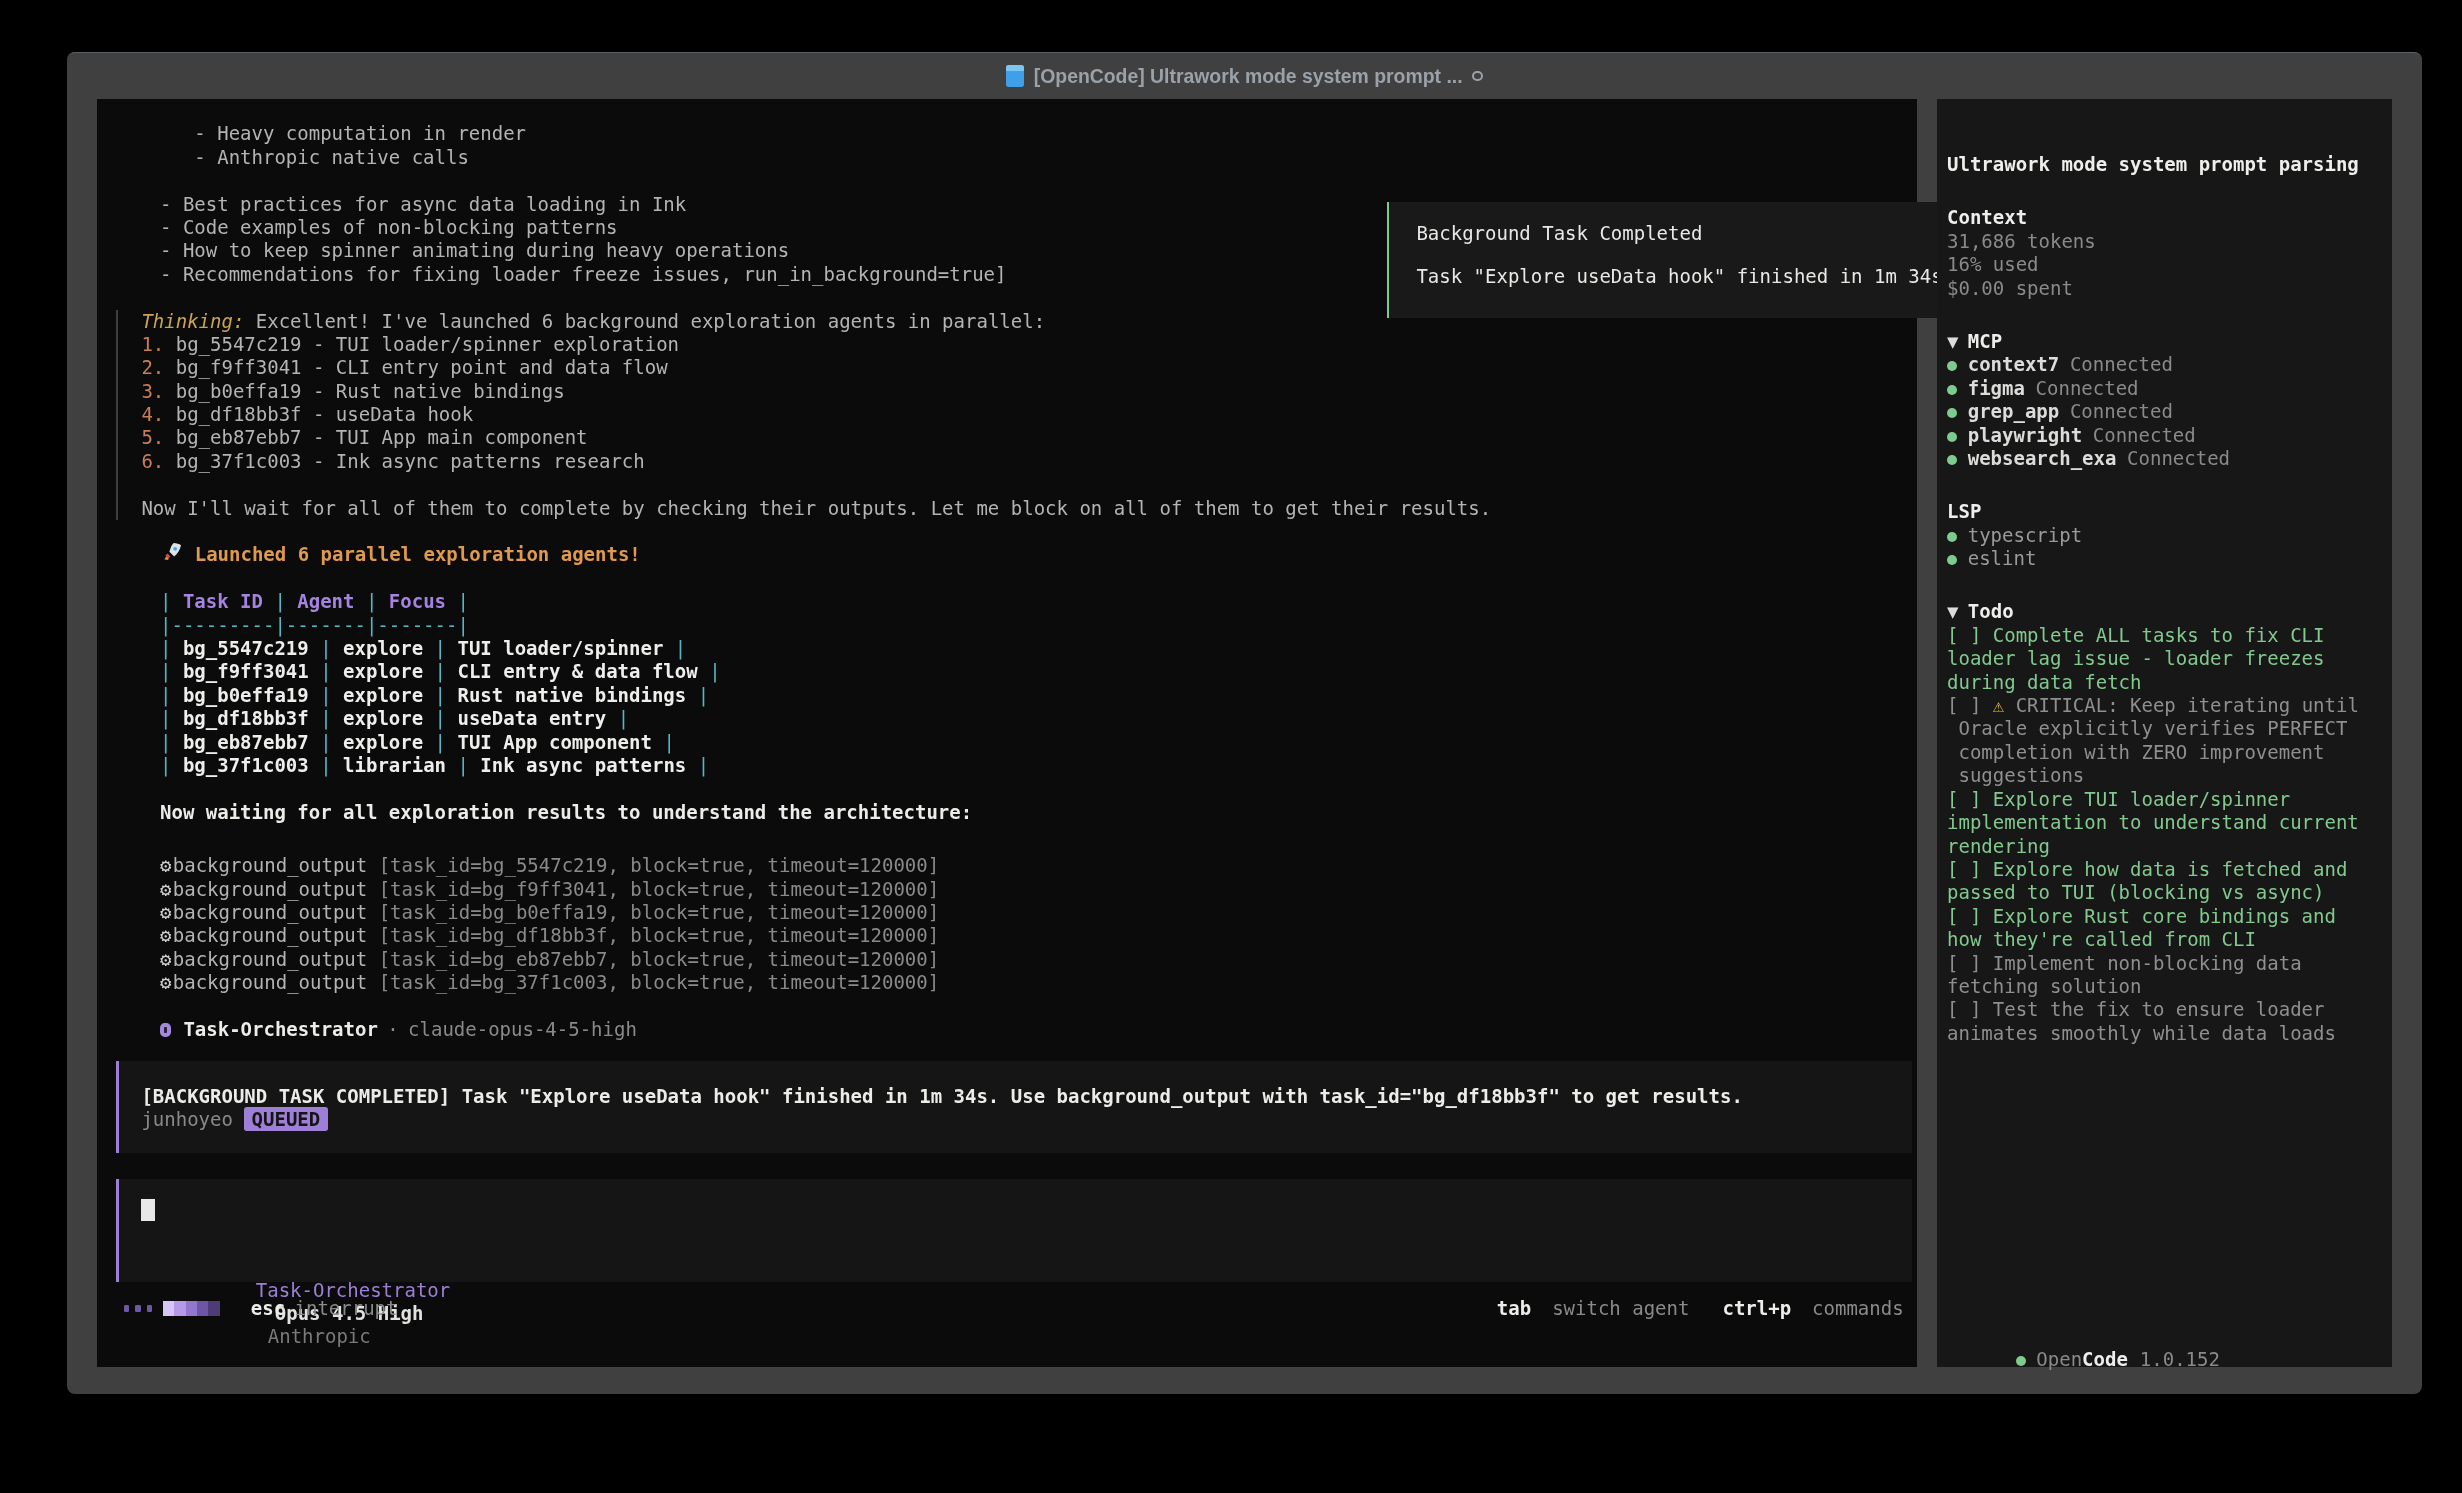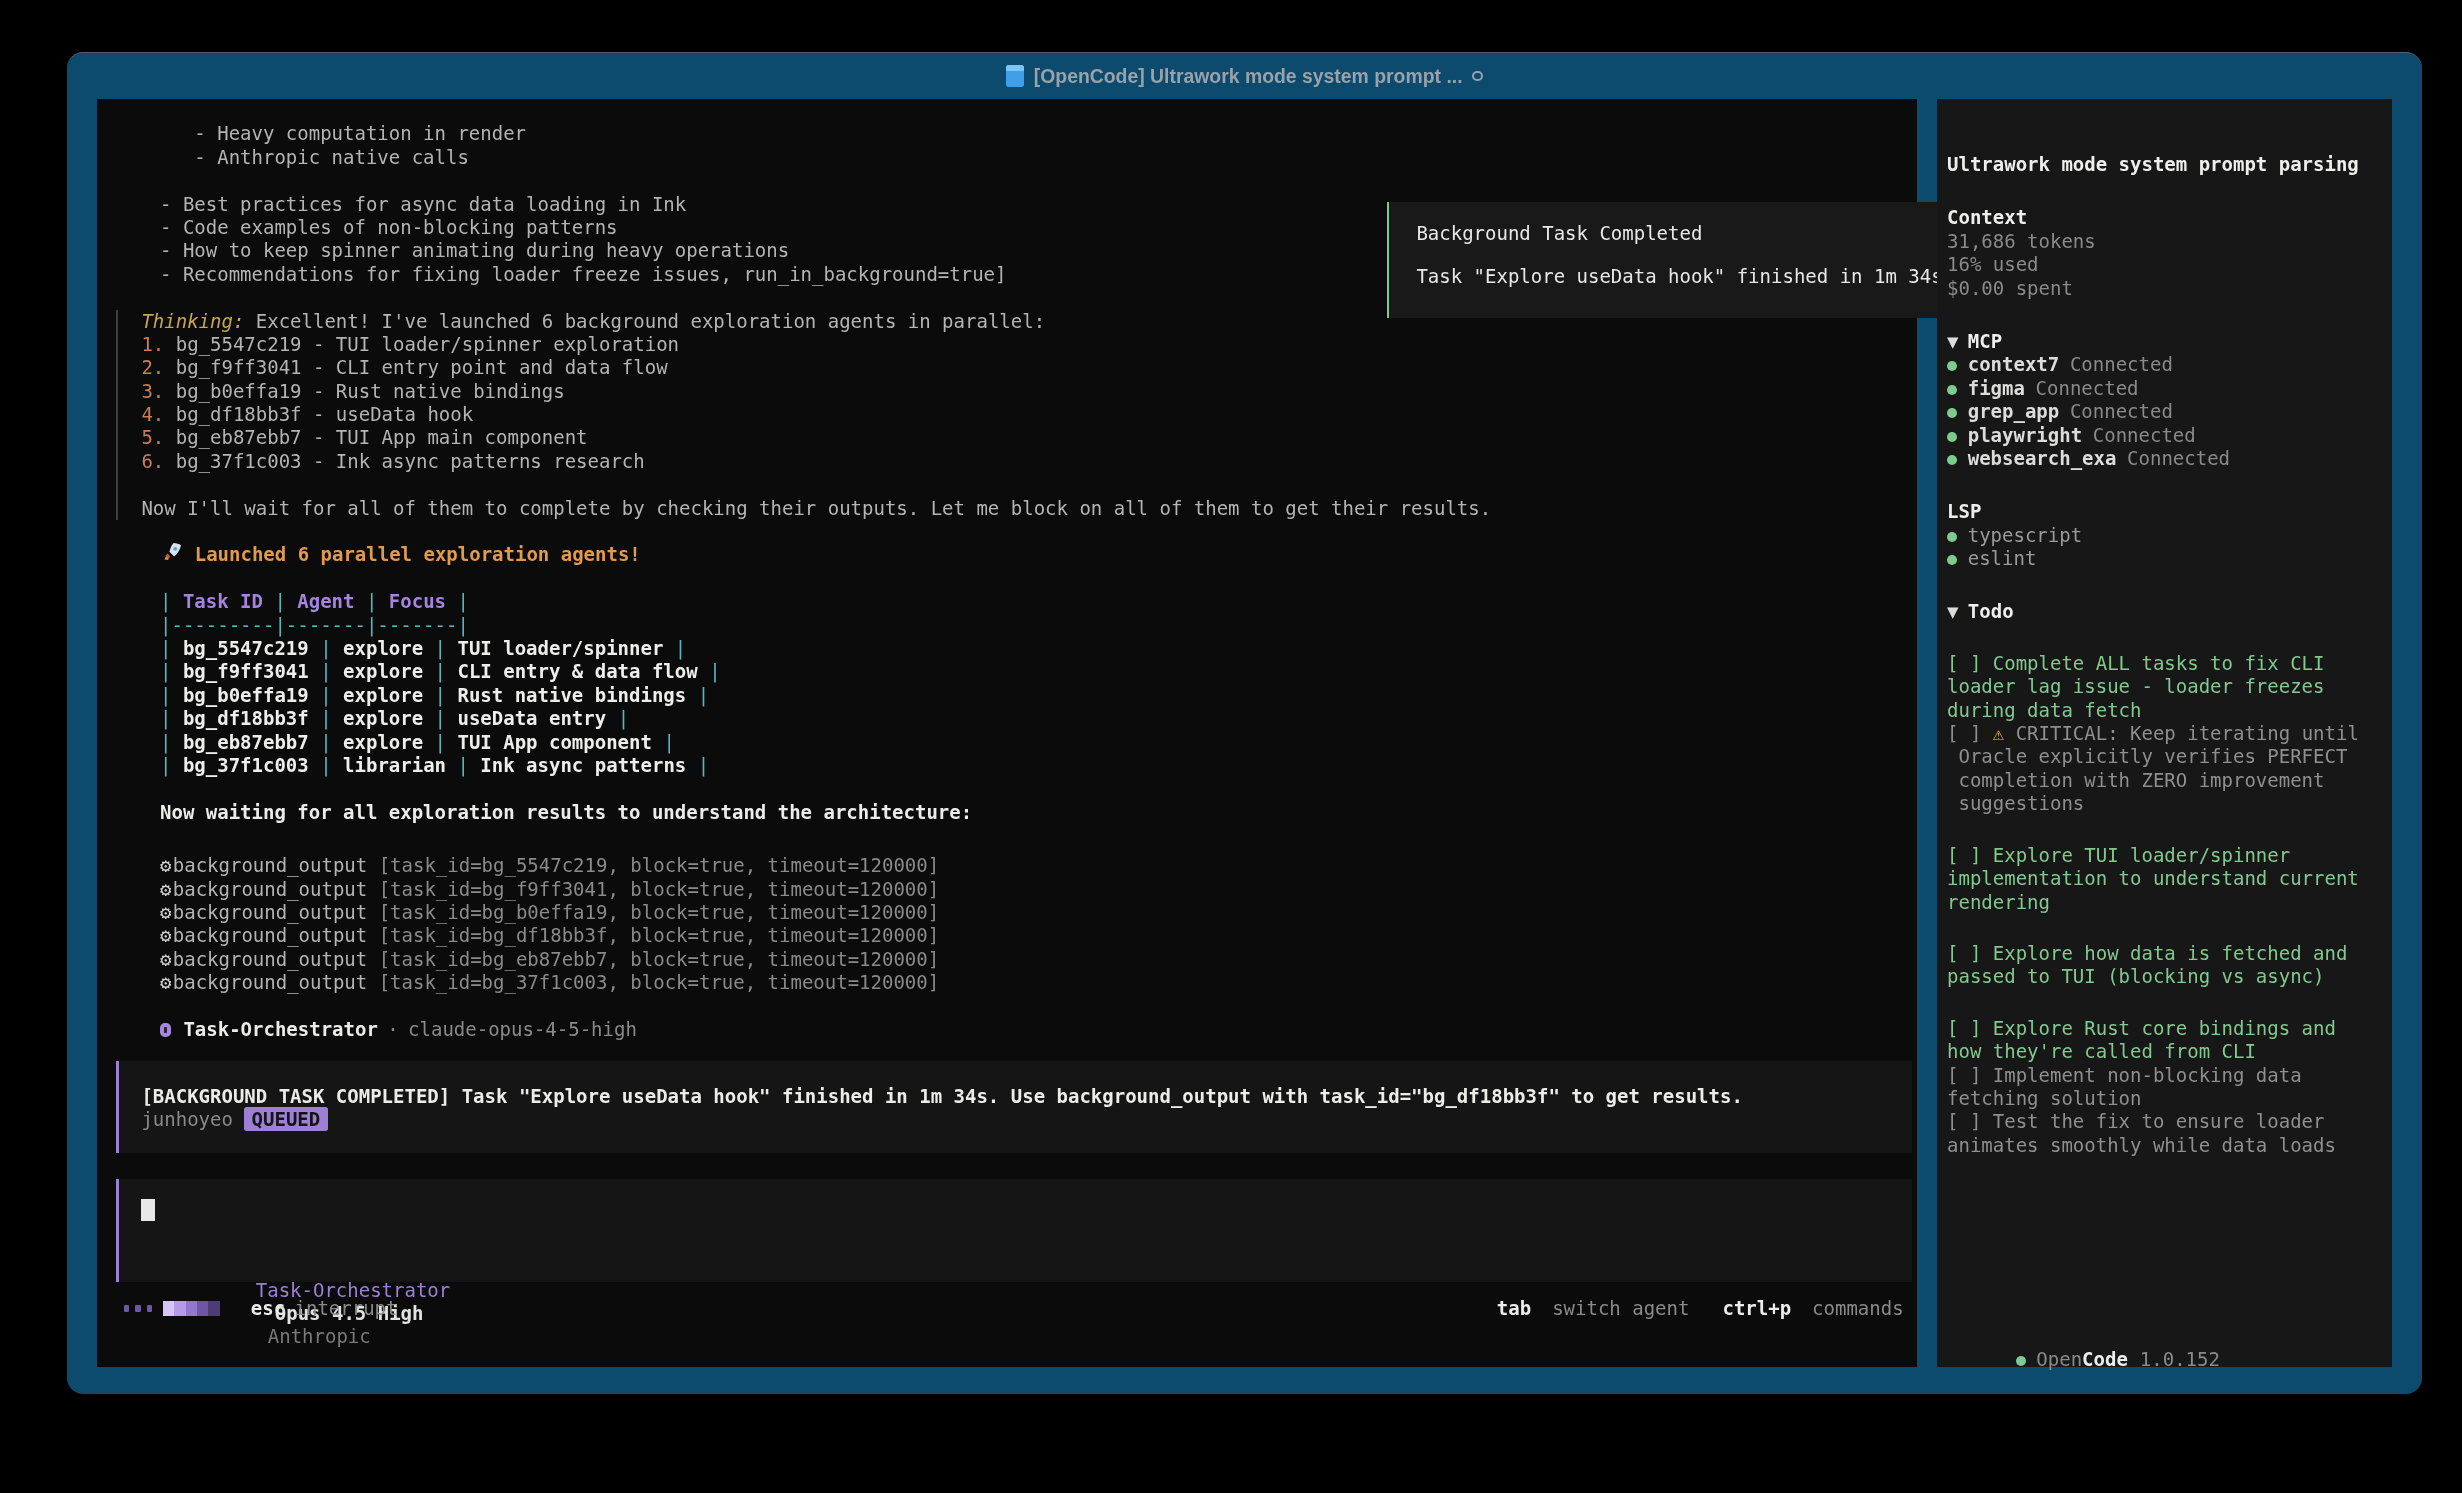--- a/index.html
+++ b/index.html
@@ -1,21 +1,21 @@
 <!DOCTYPE html>
 <html style="font-size:10.7px"><head>
 <meta charset="utf-8">
 <style>
   * { margin:0; padding:0; box-sizing:border-box; }
   html,body { width:2462px; height:1493px; background:#000; overflow:hidden; }
   body { font-family:"DejaVu Sans Mono", monospace; }
 
   .window {
     position:absolute; left:67px; top:52px; width:2355px; height:1342px;
-    background:#0c4a6e; border-radius:16px;
+    background:#404040; border-radius:8px;
     border-top:1.3px solid #5a5f66; box-shadow:0 20px 54px rgba(0,0,0,.8);
   }
   .titlebar { position:absolute; left:0; top:0; width:100%; height:46px;
     display:flex; align-items:center; justify-content:center; }
   .traffic { position:absolute; left:86px; top:61px; display:flex; gap:11.4px; }
   .traffic span { width:15.4px; height:15.4px; border-radius:50%; display:block; }
   .tl-red { background:#ed6a5e; } .tl-yellow { background:#f5bf4f; } .tl-green { background:#61c554; }
   .title-wrap { display:flex; align-items:center; gap:9.4px;
     font-family:"Liberation Sans", sans-serif; font-weight:bold; font-size:19.4px; color:#9aa1a9; }
   .doc-icon { width:18px; height:21.4px; background:#3f9fe8; border-radius:2.7px; position:relative; display:inline-block; }
@@ -74,21 +74,21 @@
   .sidebar { position:absolute; left:1870px; top:46px; width:455px; height:1268px; background:#171717; padding:27px 10px 0 10px; }
   .sb-title { color:#eeeeec; font-weight:bold; white-space:pre;margin-top:27px; }
   .sb-head { color:#eeeeec; font-weight:bold; }
   .sb-dim { color:#8a8a8a; }
   .sb-row { height:23.4px; white-space:pre; }
   .dot { width:10px; height:10px; border-radius:50%; background:#7ecb8f; display:inline-block; margin-right:10.7px; }
   .mcp-name { color:#dcdcda; font-weight:bold; }
   .lsp-name { color:#9a9a9a; }
   .tri { color:#dcdcda; margin-right:9.4px; }
   .todo-item { white-space:pre-wrap; }
-  .todo-green { color:#82c98e;margin-top:28px; }
+  .todo-green { color:#82c98e; }
   .todo-gray { color:#8f8f8f; }
   .warn { color:#e2b93d; }
   .sb-footer { position:absolute; left:10px; bottom:19px; }
   .brand-dim { color:#8a8a8a; } .brand-b { color:#eeeeec; font-weight:bold; } .ver { color:#8a8a8a; }
 </style>
 </head>
 <body>
 
 <div class="window">
 

